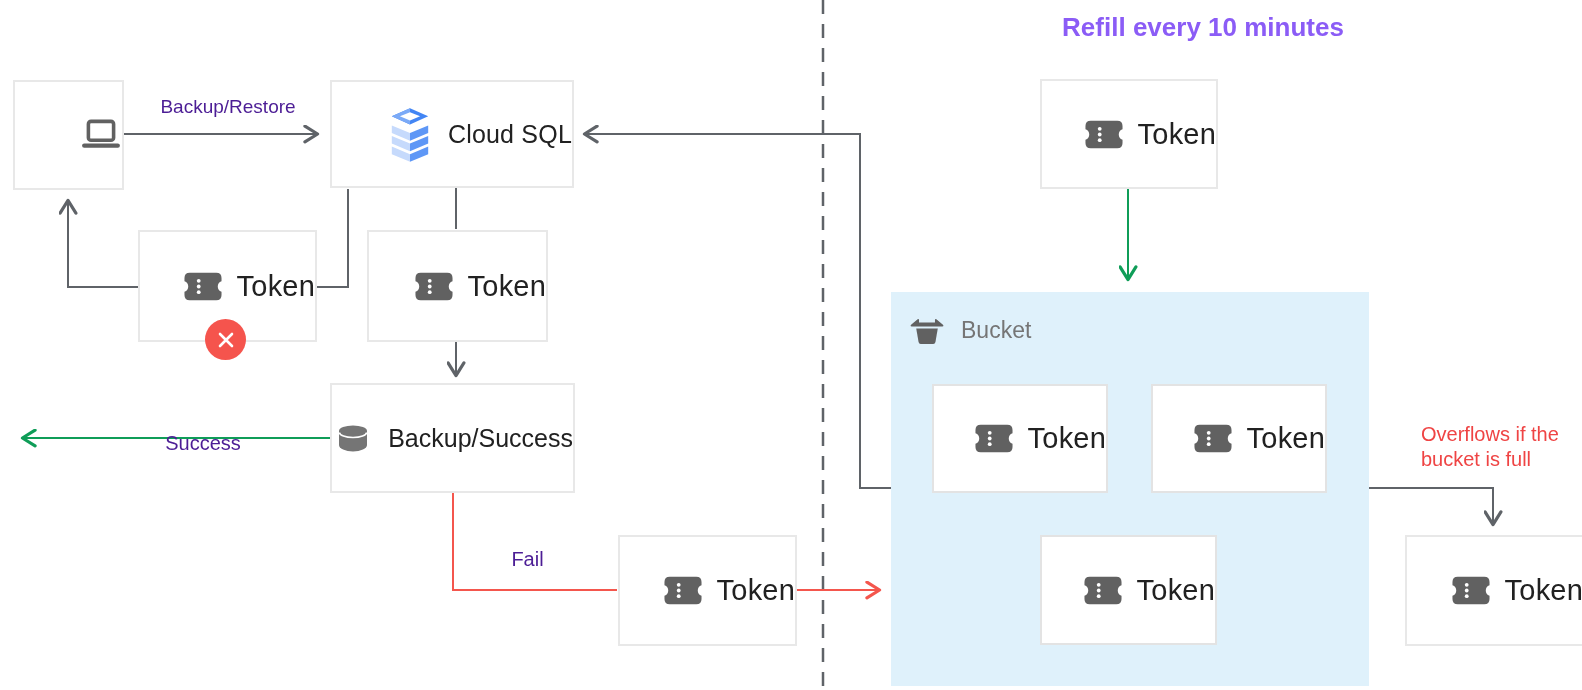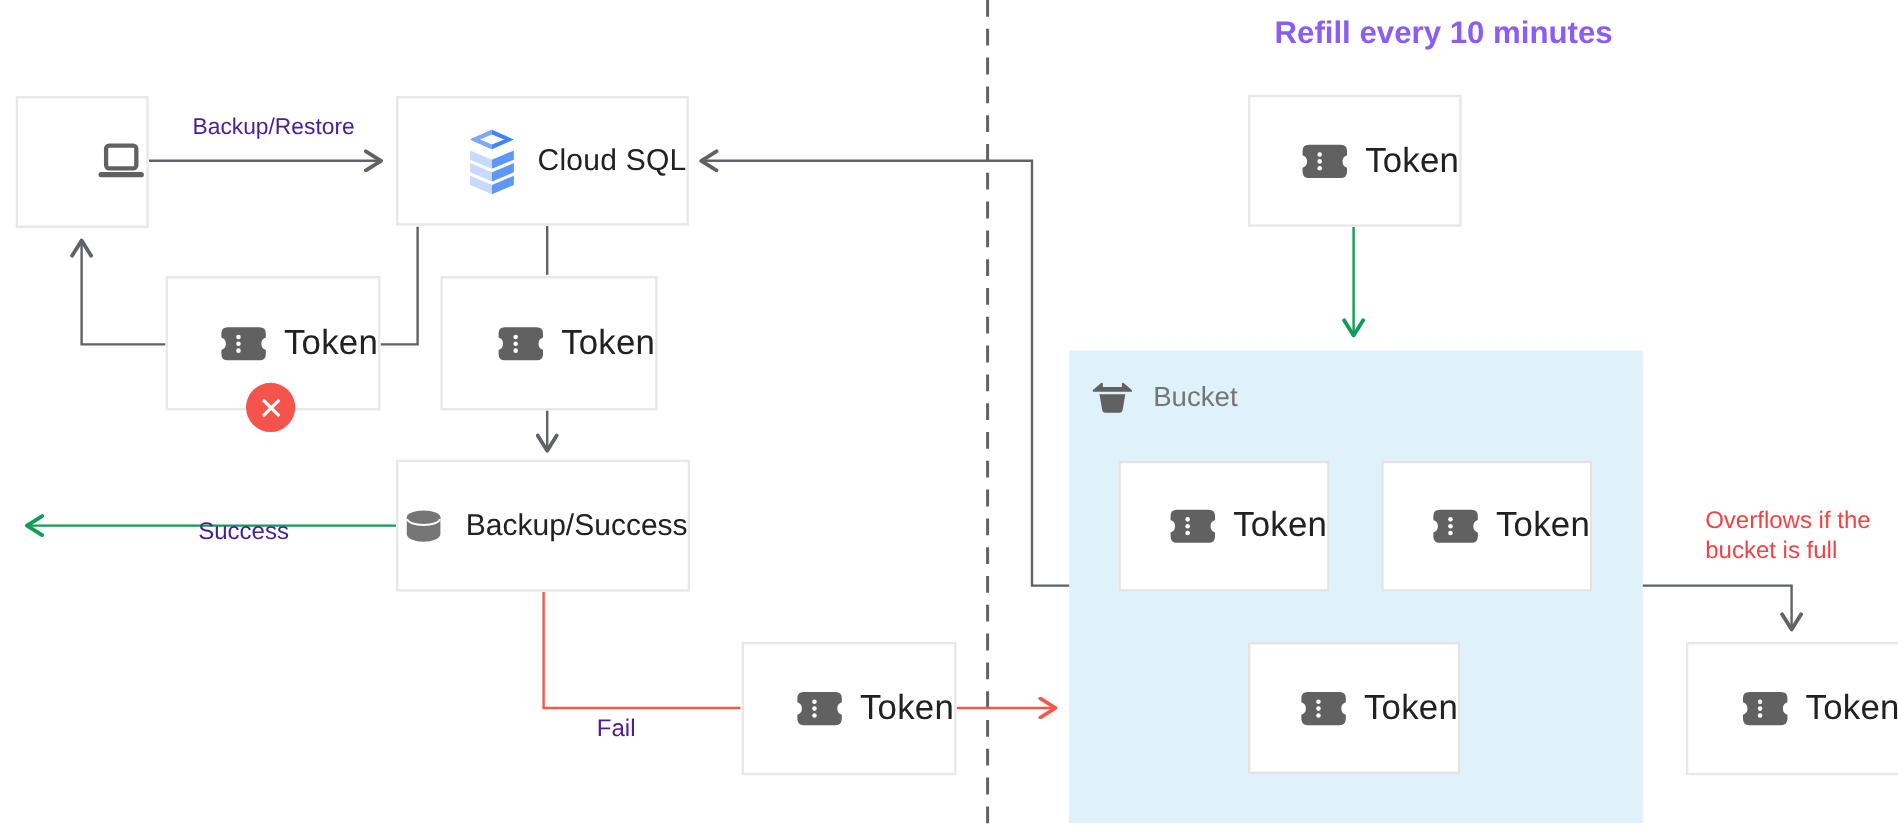--- a/index.html
+++ b/index.html
@@ -180,19 +180,19 @@
       <circle cx="15.5" cy="9" r="2" fill="#fff"></circle>
         <circle cx="15.5" cy="15" r="2" fill="#fff"></circle>
         <circle cx="15.5" cy="21" r="2" fill="#fff"></circle>
     </svg>
     <span class="lbl">Token</span>
   </div>
 
   <div class="title">Refill every 10 minutes</div>
   <div class="flabel center" style="left:126px;top:96px;width:204px;font-size:19px;">Backup/Restore</div>
   <div class="flabel center" style="left:103px;top:384px;width:200px;margin-top:48px;">Success</div>
-  <div class="flabel center" style="left:466px;top:548px;width:95px;margin-top:48px;">Fail</div>
+  <div class="flabel center" style="left:480px;top:548px;width:95px;">Fail</div>
   <div class="overflow-note">
     <span>Overflows if the</span>
     <span>bucket is full</span>
   </div>
 
 </div>
 
 </body></html>

